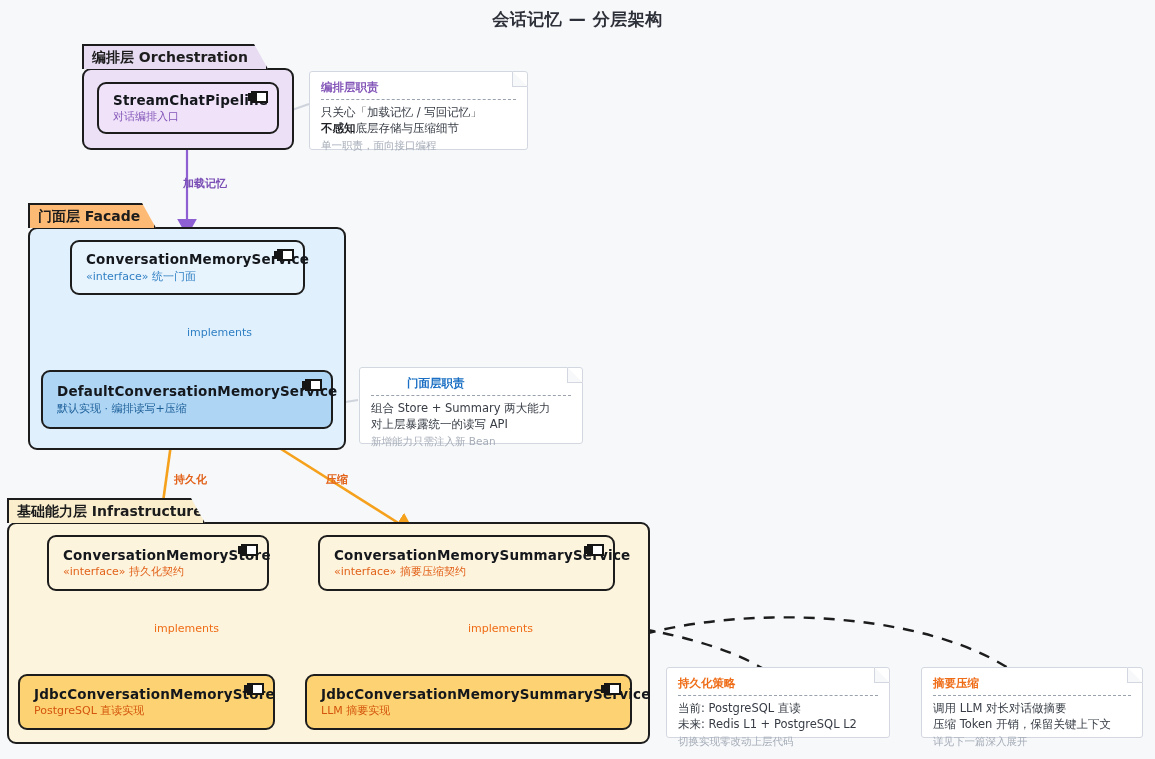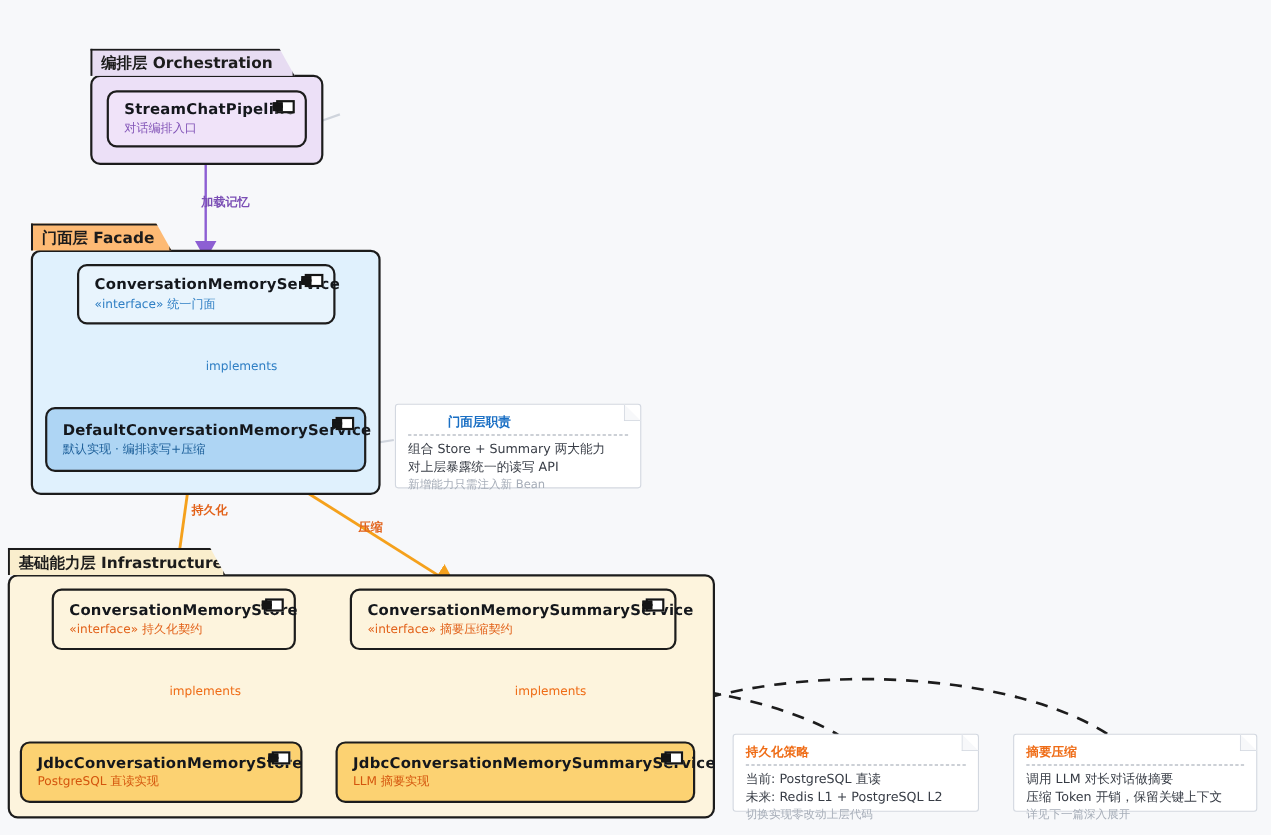--- a/index.html
+++ b/index.html
@@ -131,20 +131,21 @@
   .lab-purple { color: #7b4fb5; font-weight: bold; }
   .lab-blue   { color: #2f7fc4; }
   .lab-orange { color: #e2621a; font-weight: bold; }
   .lab-orange-n { color: #ef6c16; font-weight: normal; }
 </style>
 </head>
 <body>
 
 <div id="canvas">
 
+  <div class="title">会话记忆 — 分层架构</div>
 
   <svg class="edges" viewBox="0 0 1155 759">
     <defs>
       <marker id="arrow-purple" markerWidth="9" markerHeight="9" refX="6" refY="4.5" orient="auto">
         <path d="M0,0 L8,4.5 L0,9 z" fill="#8d5fd3"></path>
       </marker>
       <marker id="arrow-orange" markerWidth="9" markerHeight="9" refX="6" refY="4.5" orient="auto">
         <path d="M0,0 L8,4.5 L0,9 z" fill="#f5a11c"></path>
       </marker>
       <marker id="tri-blue" markerWidth="14" markerHeight="14" refX="11" refY="7" orient="auto">
@@ -226,25 +227,34 @@
   </div>
 
   <div class="node n-impl" style="left:305px; top:674px; width:327px; height:56px;">
     <span class="comp-icon"></span>
     <div class="nm">JdbcConversationMemorySummaryService</div>
     <div class="sub">LLM 摘要实现</div>
   </div>
 
   <div class="elab lab-purple" style="left:183px; top:176px;">加载记忆</div>
   <div class="elab lab-blue" style="left:187px; top:326px;">implements</div>
-  <div class="elab lab-orange" style="left:174px; top:456px;">持久化</div>
+  <div class="elab lab-orange" style="left:174px; top:472px;">持久化</div>
   <div class="elab lab-orange" style="left:326px; top:472px;">压缩</div>
   <div class="elab lab-orange-n" style="left:154px; top:622px;">implements</div>
   <div class="elab lab-orange-n" style="left:468px; top:622px;">implements</div>
 
+  <div class="note nt-purple" style="left:309px; top:71px; width:219px; height:79px;">
+    <div class="nt-title">编排层职责</div>
+    <div class="nt-rule"></div>
+    <div class="nt-line">只关心「加载记忆 / 写回记忆」</div>
+    <div class="nt-line">
+      <b>不感知</b><span>底层存储与压缩细节</span>
+    </div>
+    <div class="nt-foot">单一职责，面向接口编程</div>
+  </div>
 
   <div class="note nt-blue" style="left:359px; top:367px; width:224px; height:77px;">
     <div class="nt-title">门面层职责</div>
     <div class="nt-rule"></div>
     <div class="nt-line">组合 Store + Summary 两大能力</div>
     <div class="nt-line">对上层暴露统一的读写 API</div>
     <div class="nt-foot">新增能力只需注入新 Bean</div>
   </div>
 
   <div class="note nt-orange" style="left:666px; top:667px; width:224px; height:71px;">

